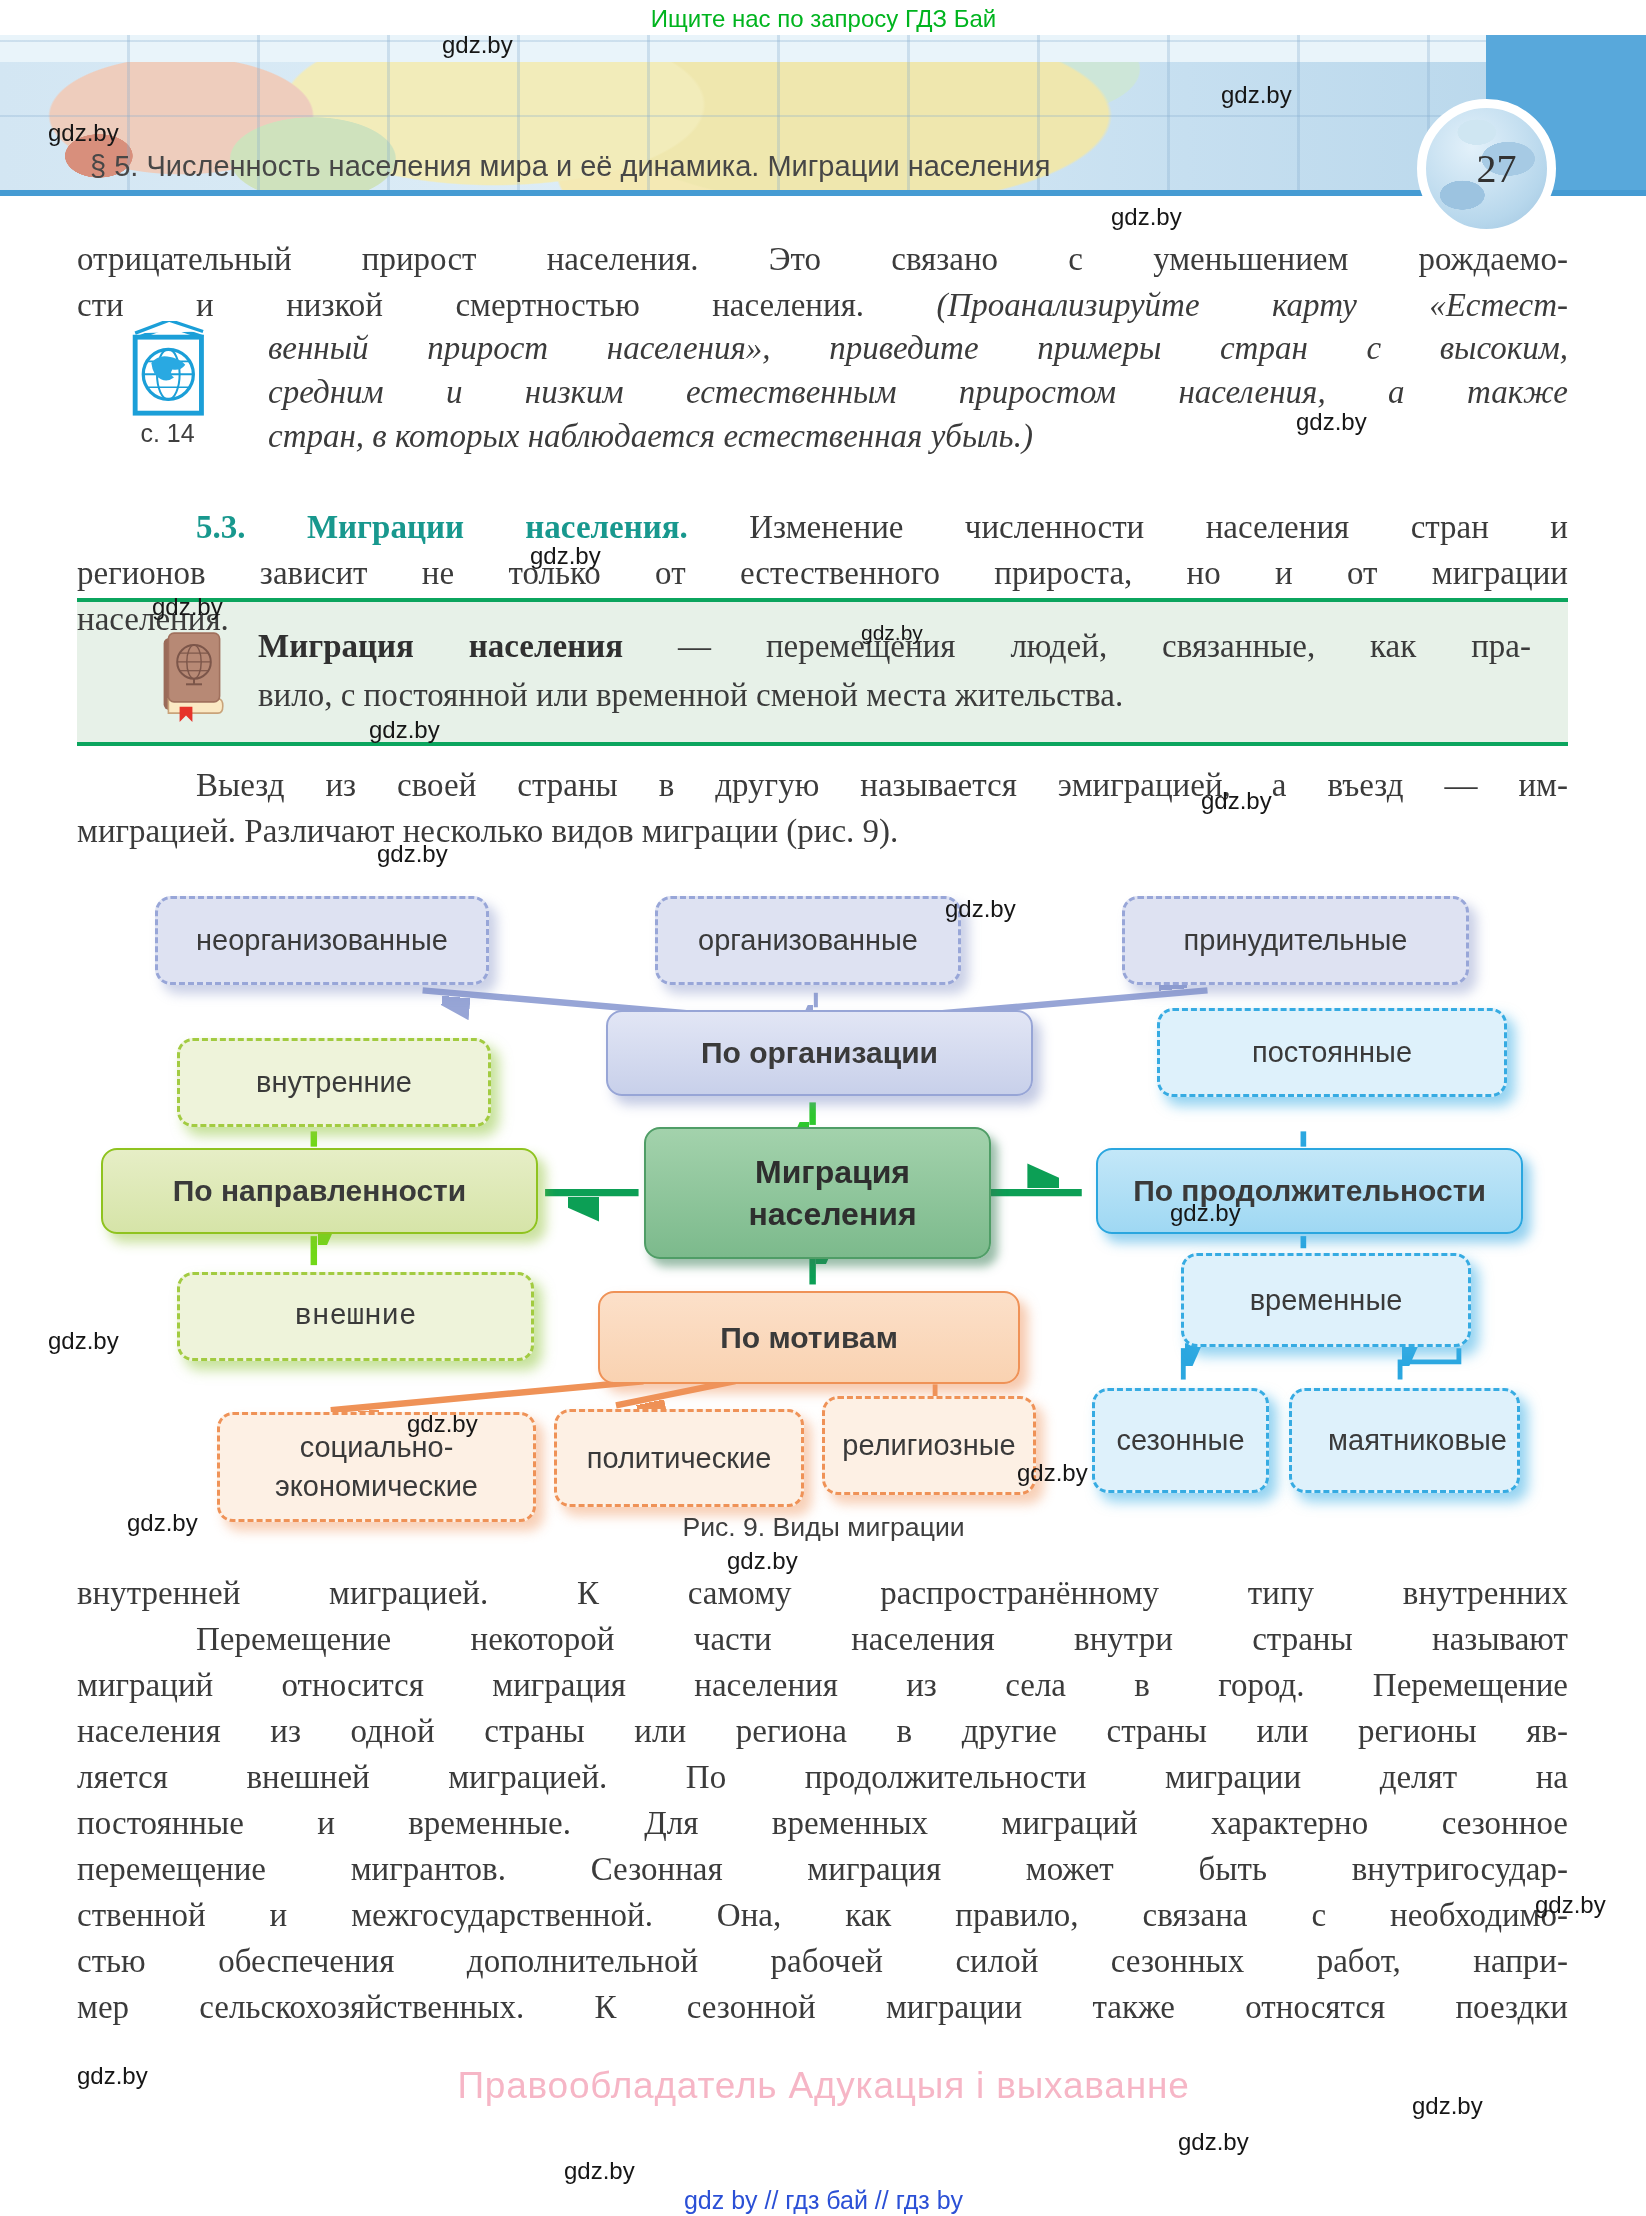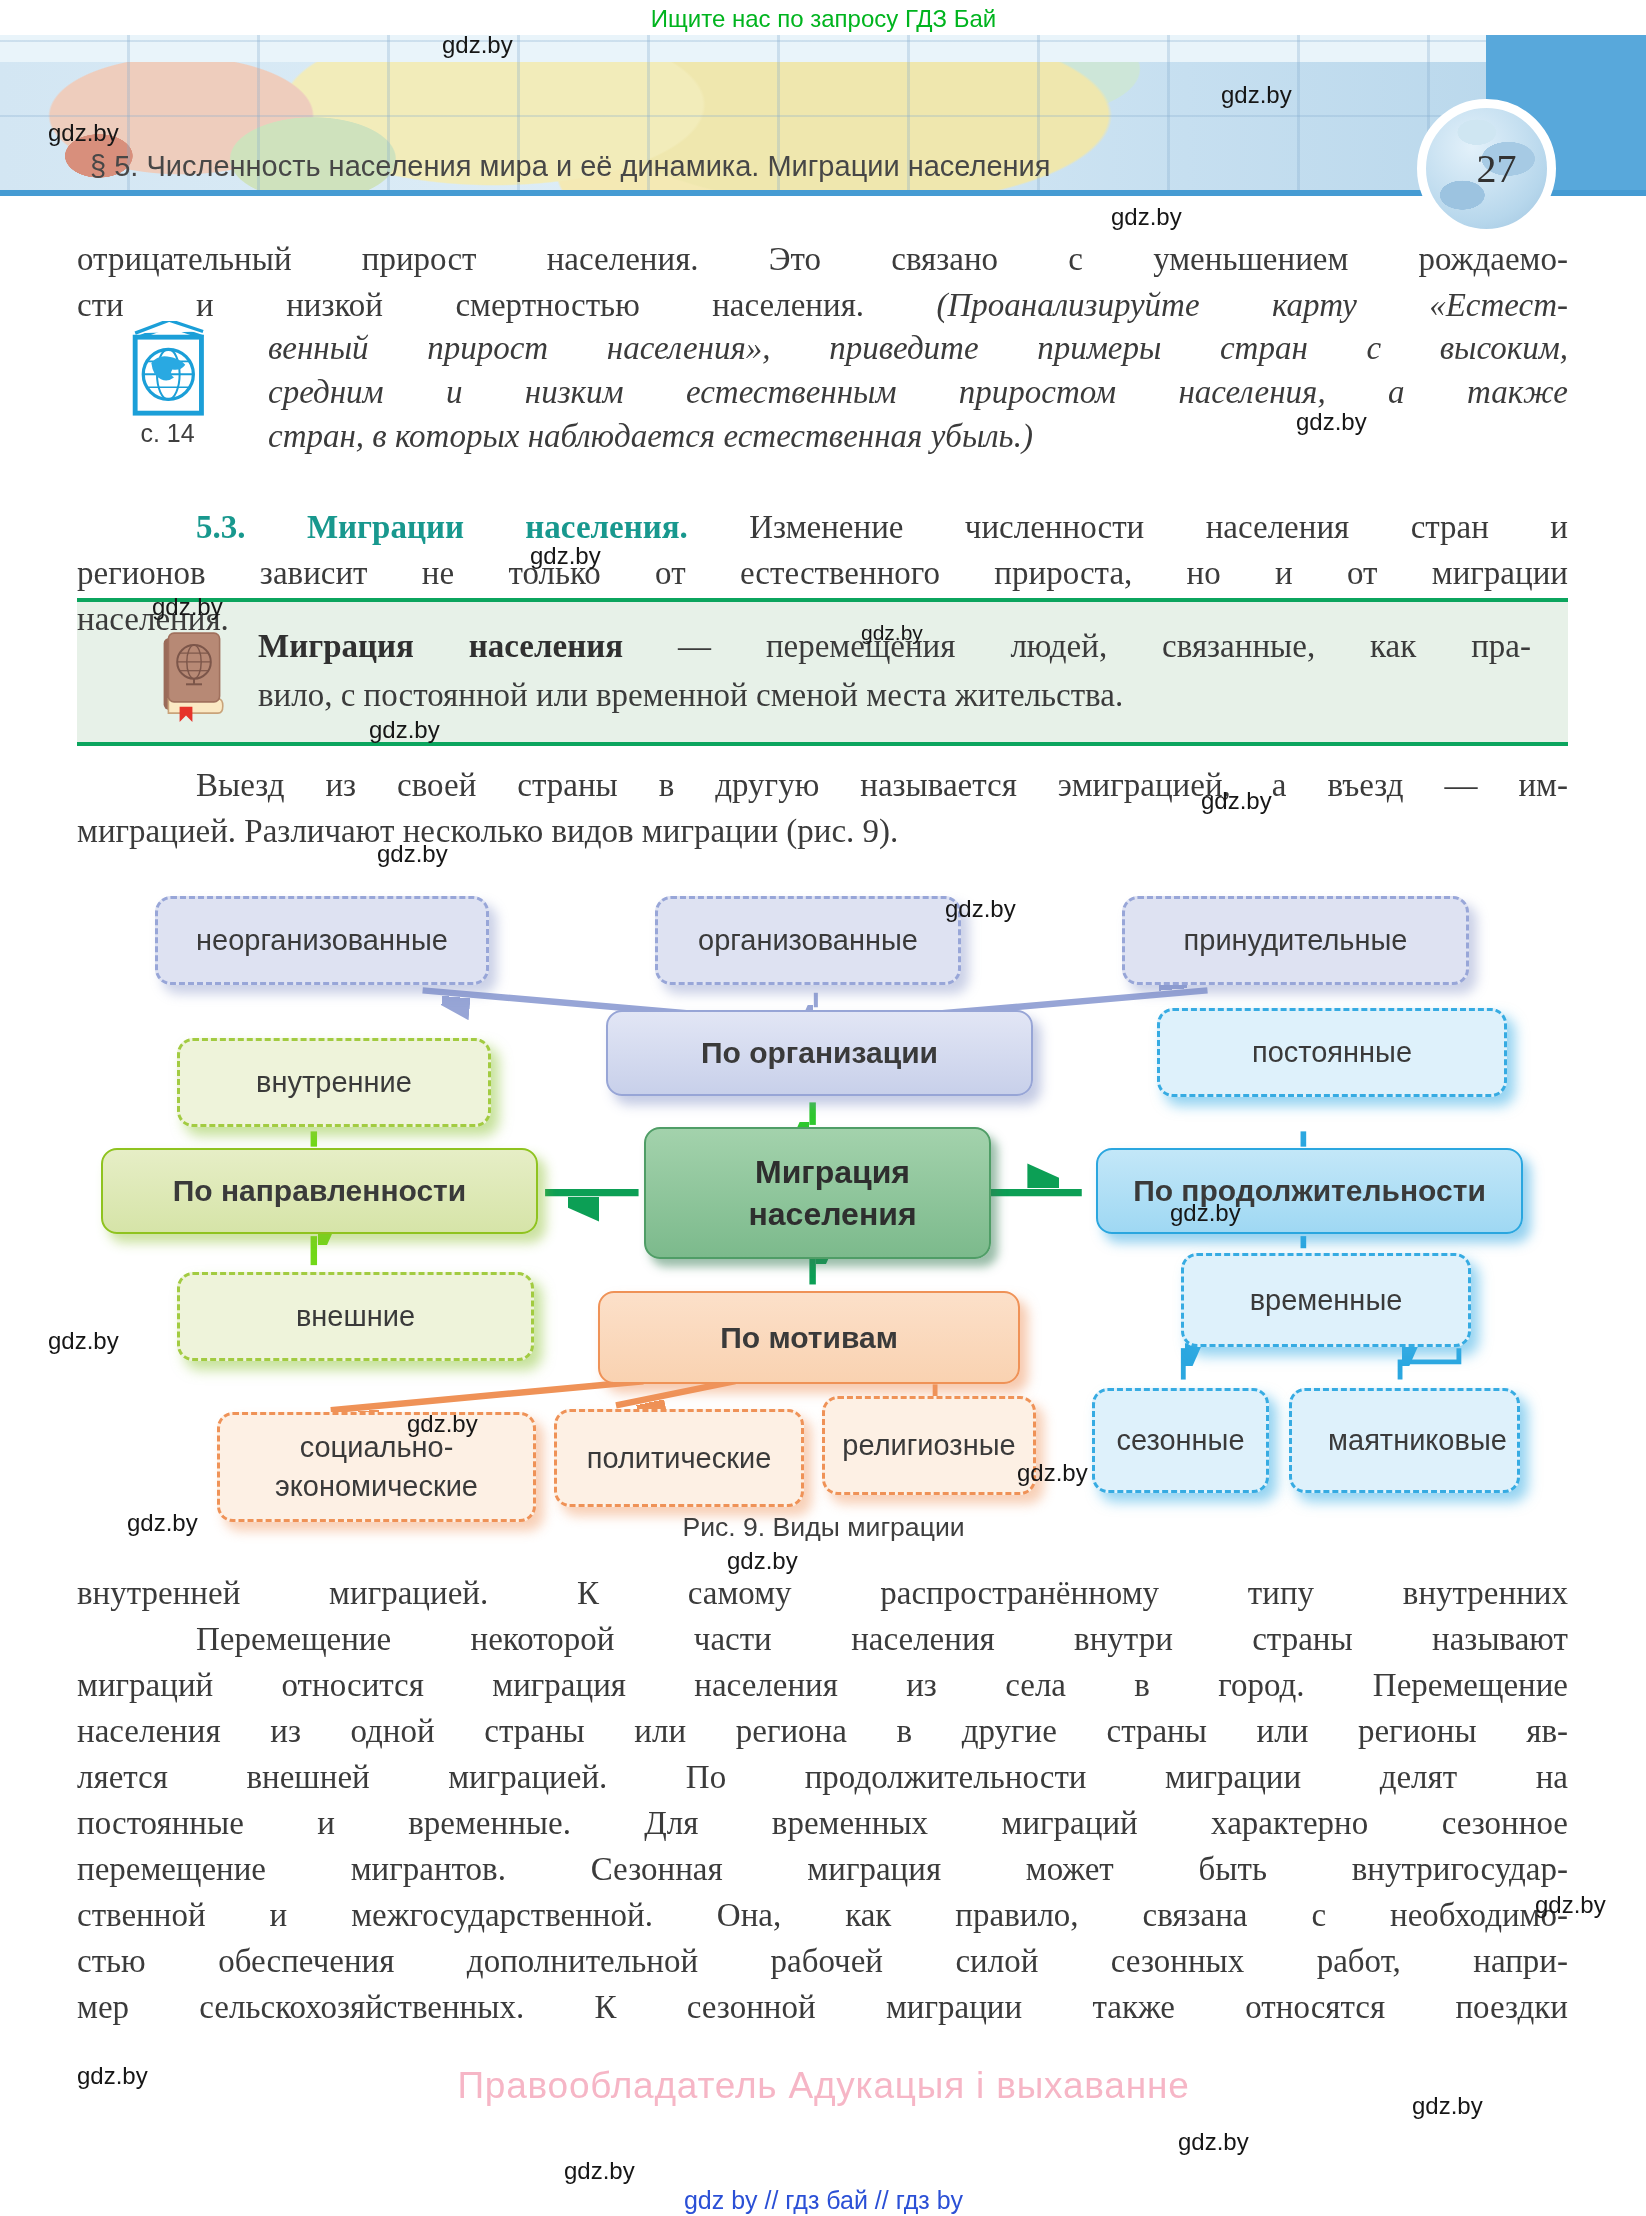--- a/index.html
+++ b/index.html
@@ -212,21 +212,21 @@
   </svg>
 
   <div class="dbox leaf lv-lav" style="left:149px; top:896px; width:334px; height:89px;">неорганизованные</div>
   <div class="dbox leaf lv-lav" style="left:649px; top:896px; width:306px; height:89px;">организованные</div>
   <div class="dbox leaf lv-lav" style="left:1116px; top:896px; width:347px; height:89px;">принудительные</div>
 
   <div class="dbox cat ct-lav" style="left:600px; top:1010px; width:427px; height:86px;">По организации</div>
 
   <div class="dbox leaf lv-grn" style="left:171px; top:1038px; width:314px; height:89px;">внутренние</div>
   <div class="dbox cat ct-grn" style="left:95px; top:1148px; width:437px; height:86px;">По направленности</div>
-  <div class="dbox leaf lv-grn" style="left:171px; top:1272px; width:357px; height:89px;">внешние</div>
+  <div class="dbox leaf lv-grn" style="left:171px; top:1272px; width:357px; height:89px;font-family:Liberation Mono, monospace;">внешние</div>
 
   <div class="dbox ct-center" style="left:638px; top:1127px; width:347px; height:132px;padding-left:30px;">
     <span>Миграция</span>
     <span>населения</span>
   </div>
 
   <div class="dbox leaf lv-blu" style="left:1151px; top:1008px; width:350px; height:89px;">постоянные</div>
   <div class="dbox cat ct-blu" style="left:1090px; top:1148px; width:427px; height:86px;">По продолжительности</div>
   <div class="dbox leaf lv-blu" style="left:1175px; top:1253px; width:290px; height:94px;">временные</div>
   <div class="dbox leaf lv-blu" style="left:1086px; top:1388px; width:177px; height:105px;">сезонные</div>

